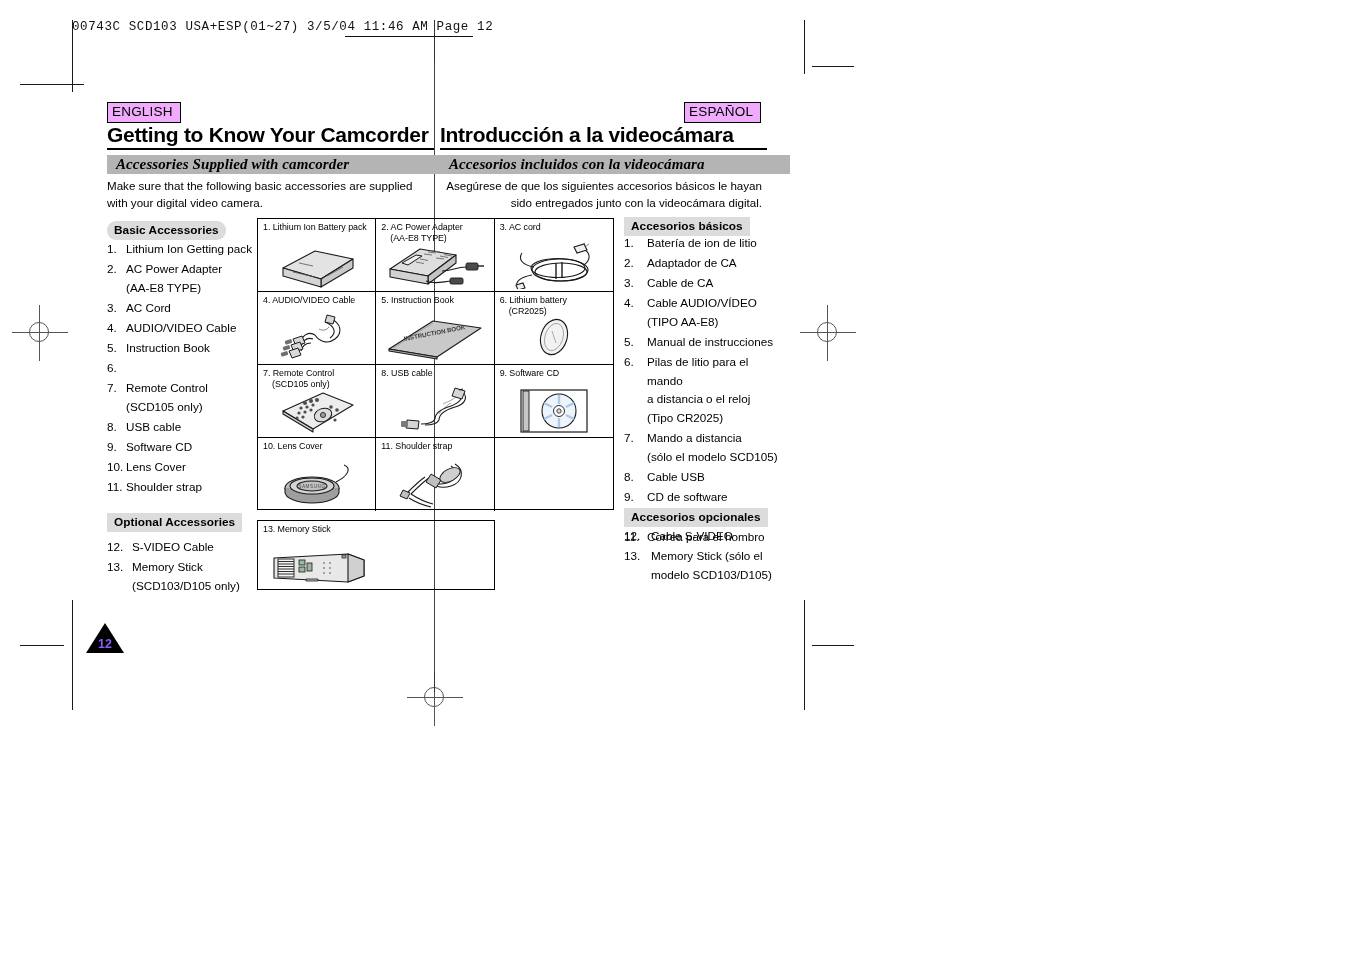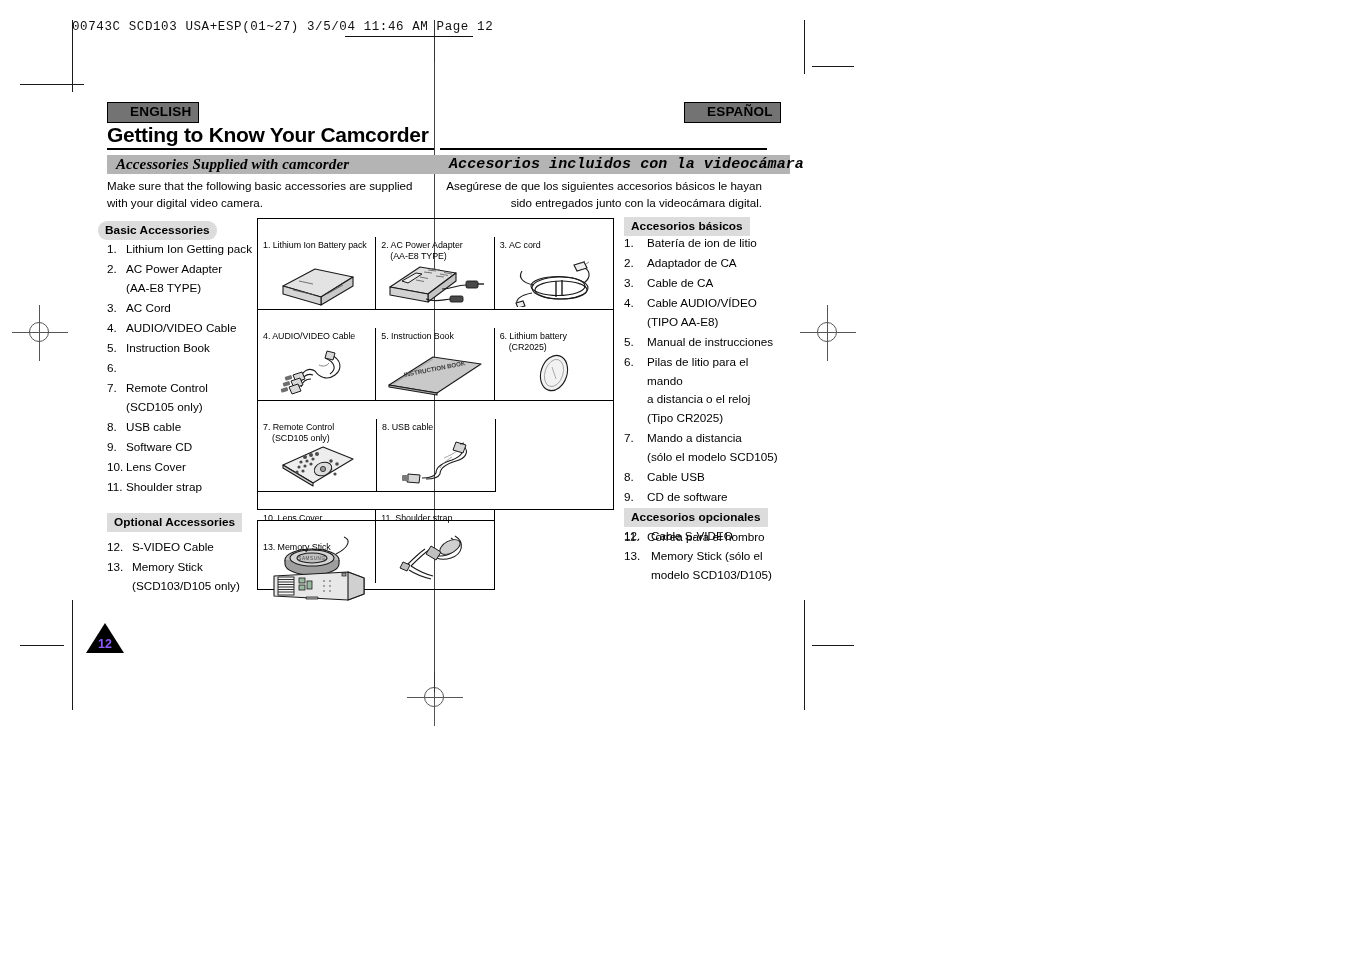--- a/index.html
+++ b/index.html
@@ -63,25 +63,25 @@
     position: absolute;
     left: 434px; top: 62px;
     width: 1px; height: 610px;
     background: #444;
   }
 
   
   .lang-badge {
     position: absolute;
     border: 1.6px solid #000;
-    padding: 2px 7px 3px 22px;
+    padding: 2px 7px 3px 4px;
     font-size: 13.5px;
-    font-weight: bold;
+    font-weight: normal;
     line-height: 1.05;
-    background: #737373;
+    background: #f0abfc;
     letter-spacing: 0.2px;
   }
   #badge-english { left: 107px; top: 102px; }
   #badge-espanol { left: 684px; top: 102px; }
 
   
   .page-title {
     position: absolute;
     font-size: 21px;
     font-weight: bold;
@@ -107,21 +107,21 @@
     font-family: "Liberation Serif", serif;
     font-weight: bold;
     font-style: italic;
     font-size: 15px;
     padding: 1px 0 0 9px;
     box-sizing: border-box;
     white-space: nowrap;
     letter-spacing: 0.1px;
   }
   #band-en { left: 107px; top: 155px; width: 350px; }
-  #band-es { left: 440px; top: 155px; width: 350px; font-family: Liberation Mono, monospace; }
+  #band-es { left: 440px; top: 155px; width: 350px; }
 
   
   .intro {
     position: absolute;
     font-size: 11.6px;
     line-height: 16.5px;
     width: 322px;
   }
   #intro-en { left: 107px; top: 178px; }
   #intro-es { left: 440px; top: 178px; text-align: right; }
@@ -129,21 +129,21 @@
   
   .subhead {
     position: absolute;
     background: #dcdcdc;
     font-size: 11.8px;
     font-weight: bold;
     padding: 2px 7px 3px 7px;
     white-space: nowrap;
     letter-spacing: 0.05px;
   }
-  #sub-basic-en    { left: 98px; top: 221px; border-radius: 9px; }
+  #sub-basic-en    { left: 107px; top: 221px; border-radius: 9px; }
   #sub-optional-en { left: 107px; top: 513px; }
   #sub-basic-es    { left: 624px; top: 217px; }
   #sub-optional-es { left: 624px; top: 508px; }
 
   
   .num-list {
     position: absolute;
     font-size: 11.7px;
     line-height: 18.6px;
   }
@@ -179,21 +179,20 @@
 
   .grid-row { display: flex; }
   .cell {
     position: relative;
     box-sizing: border-box;
     border-right: 1.2px solid #000;
     border-bottom: 1.2px solid #000;
     width: 119px;
     height: 73px;
     overflow: hidden;
-    margin-top: 18px;
   }
   .cell.last-col { border-right: none; }
   .cell.last-row { border-bottom: none; }
   .cell.empty { border-right: none; }
   .cell .cap {
     position: absolute;
     left: 5px; top: 3px;
     right: 2px;
     font-size: 8.9px;
     line-height: 11.2px;
@@ -328,20 +327,21 @@
         <span class="n">12.</span>
         <span class="t">S-VIDEO Cable</span>
       </div>
       <div class="li">
         <span class="n">13.</span>
         <span class="t">Memory Stick<span class="cont">(SCD103/D105 only)</span></span>
       </div>
     </div>
 
   <div class="lang-badge" id="badge-espanol">ESPAÑOL</div>
+  <div class="page-title" id="title-es">Introducción a la videocámara</div>
   <div class="title-rule" id="rule-es"></div>
   <div class="section-band" id="band-es">Accesorios incluidos con la videocámara</div>
   <div class="intro" id="intro-es">Asegúrese de que los siguientes accesorios básicos le hayan sido entregados junto con la videocámara digital.</div>
 
   <div class="subhead" id="sub-basic-es">Accesorios básicos</div>
   <div class="num-list" id="list-basic-es">
       <div class="li">
         <span class="n">1.</span>
         <span class="t">Batería de ion de litio</span>
       </div>
@@ -588,20 +588,40 @@
        <path d="M62 1 l10 3 -3 8 -10 -3 z"></path>
        <path d="M14 33 l12 1 -1 8 -12 -1 z"></path>
      </g>
      <g fill="#7a7a7a">
        <rect x="8" y="34" width="7" height="6" rx="1"></rect>
      </g>
      <path d="M66 3 L70 2" stroke="#1a1a1a" stroke-width="1.2"></path>
             </svg>
           </div>
         </div>
+        <div class="cell last-col">
+          <div class="cap">9. Software CD</div>
+          <div class="art">
+            <svg width="74" height="48" viewBox="0 0 74 48">
+     <rect x="4" y="3" width="66" height="42" fill="#fff" stroke="#1a1a1a" stroke-width="1.2"></rect>
+     <rect x="6" y="4" width="6" height="40" fill="#c6c6c6" stroke="#1a1a1a" stroke-width="0.9"></rect>
+     <circle cx="42" cy="24" r="17" fill="#eef4fb" stroke="#1a1a1a" stroke-width="1.1"></circle>
+     <g stroke="#9ec3e6" stroke-width="2.4" fill="none" opacity="0.85">
+       <path d="M42 8 L42 17"></path>
+                <path d="M42 31 L42 40"></path>
+       <path d="M27 16 L35 20"></path>
+                <path d="M49 28 L57 32"></path>
+       <path d="M27 32 L35 28"></path>
+                <path d="M49 20 L57 16"></path>
+     </g>
+     <circle cx="42" cy="24" r="5.5" fill="#fff" stroke="#1a1a1a" stroke-width="0.9"></circle>
+     <circle cx="42" cy="24" r="2.2" fill="#d9d9d9" stroke="#1a1a1a" stroke-width="0.8"></circle>
+            </svg>
+          </div>
+        </div>
       </div>
       <div class="grid-row">
         <div class="cell last-row">
           <div class="cap">10. Lens Cover</div>
           <div class="art">
             <svg width="86" height="46" viewBox="0 0 86 46">
      <g stroke="#1a1a1a" stroke-width="1.1">
        <ellipse cx="38" cy="26" rx="27" ry="11" fill="#bdbdbd"></ellipse>
        <path d="M11 26 L11 30 A27 11 0 0 0 65 30 L65 26" fill="#9e9e9e"></path>
        <ellipse cx="38" cy="24" rx="22" ry="8" fill="#d4d4d4"></ellipse>

